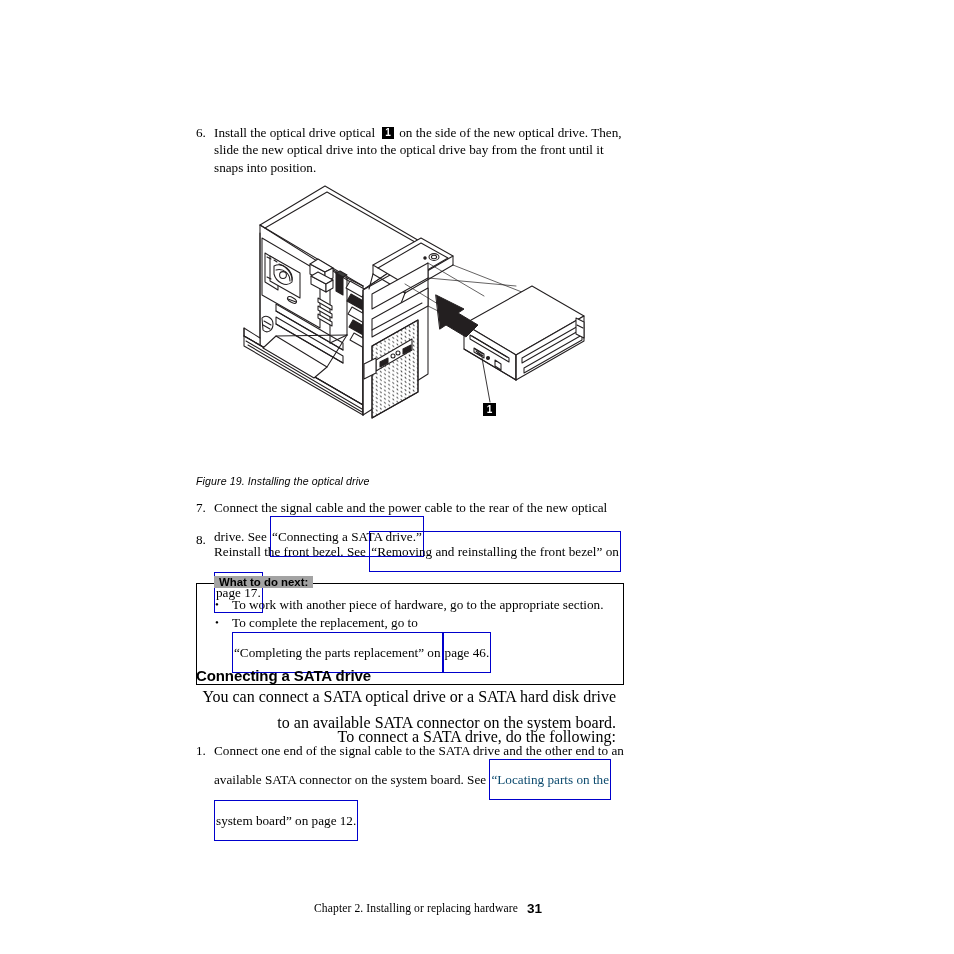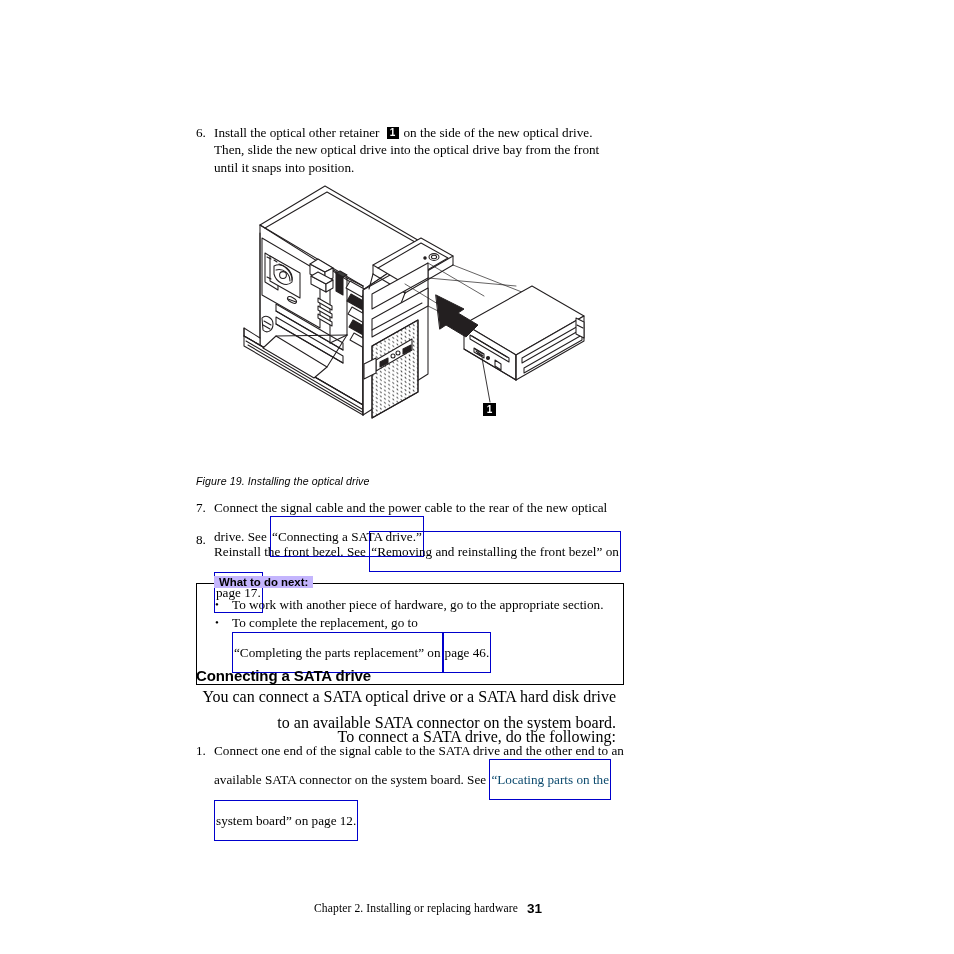--- a/index.html
+++ b/index.html
@@ -94,21 +94,21 @@
     top: 583px;
     width: 428px;
     border: 1.1px solid #000000;
     box-sizing: border-box;
     padding: 12px 14px 10px 18px;
   }
   #what-to-do-next .legend {
     position: absolute;
     top: -8px;
     left: 17px;
-    background: #c4b5fd;
+    background: #a3a3a3;
     padding: 0 5px;
     font-family: "Liberation Sans", sans-serif;
     font-weight: bold;
     font-size: 11.4px;
   }
   .bullet-row {
     display: flex;
     font-size: 13.2px;
     line-height: 17.3px;
     margin-bottom: 1px;
@@ -147,21 +147,21 @@
     vertical-align: -1px;
   }
 </style>
 </head>
 <body>
 
 <div class="page">
 
   <div class="listitem" id="step-6" style="left:196px; top:124px; width:428px;">
     <span class="num">6.</span>
-    <span class="body"><span>Install the optical other retainer</span><span style="display:inline-block;width:7px"></span><span class="badge">1</span><span style="display:inline-block;width:5px"></span><span>on the side of the new optical drive. Then, slide the new optical drive into the optical drive bay from the front until it snaps into position.</span></span>
+    <span class="body"><span>Install the optical drive optical</span><span style="display:inline-block;width:7px"></span><span class="badge">1</span><span style="display:inline-block;width:5px"></span><span>on the side of the new optical drive. Then, slide the new optical drive into the optical drive bay from the front until it snaps into position.</span></span>
   </div>
 
   <div id="figure-illustration">
     <svg width="370" height="300" viewBox="0 0 370 300" xmlns="http://www.w3.org/2000/svg">
       <defs>
         <pattern id="perf" width="4.1" height="4.1" patternUnits="userSpaceOnUse" patternTransform="skewY(30)">
           <circle cx="1.3" cy="1.3" r="0.85" fill="#3a3a3a"></circle>
         </pattern>
         <g id="ignore"></g>
       </defs>

